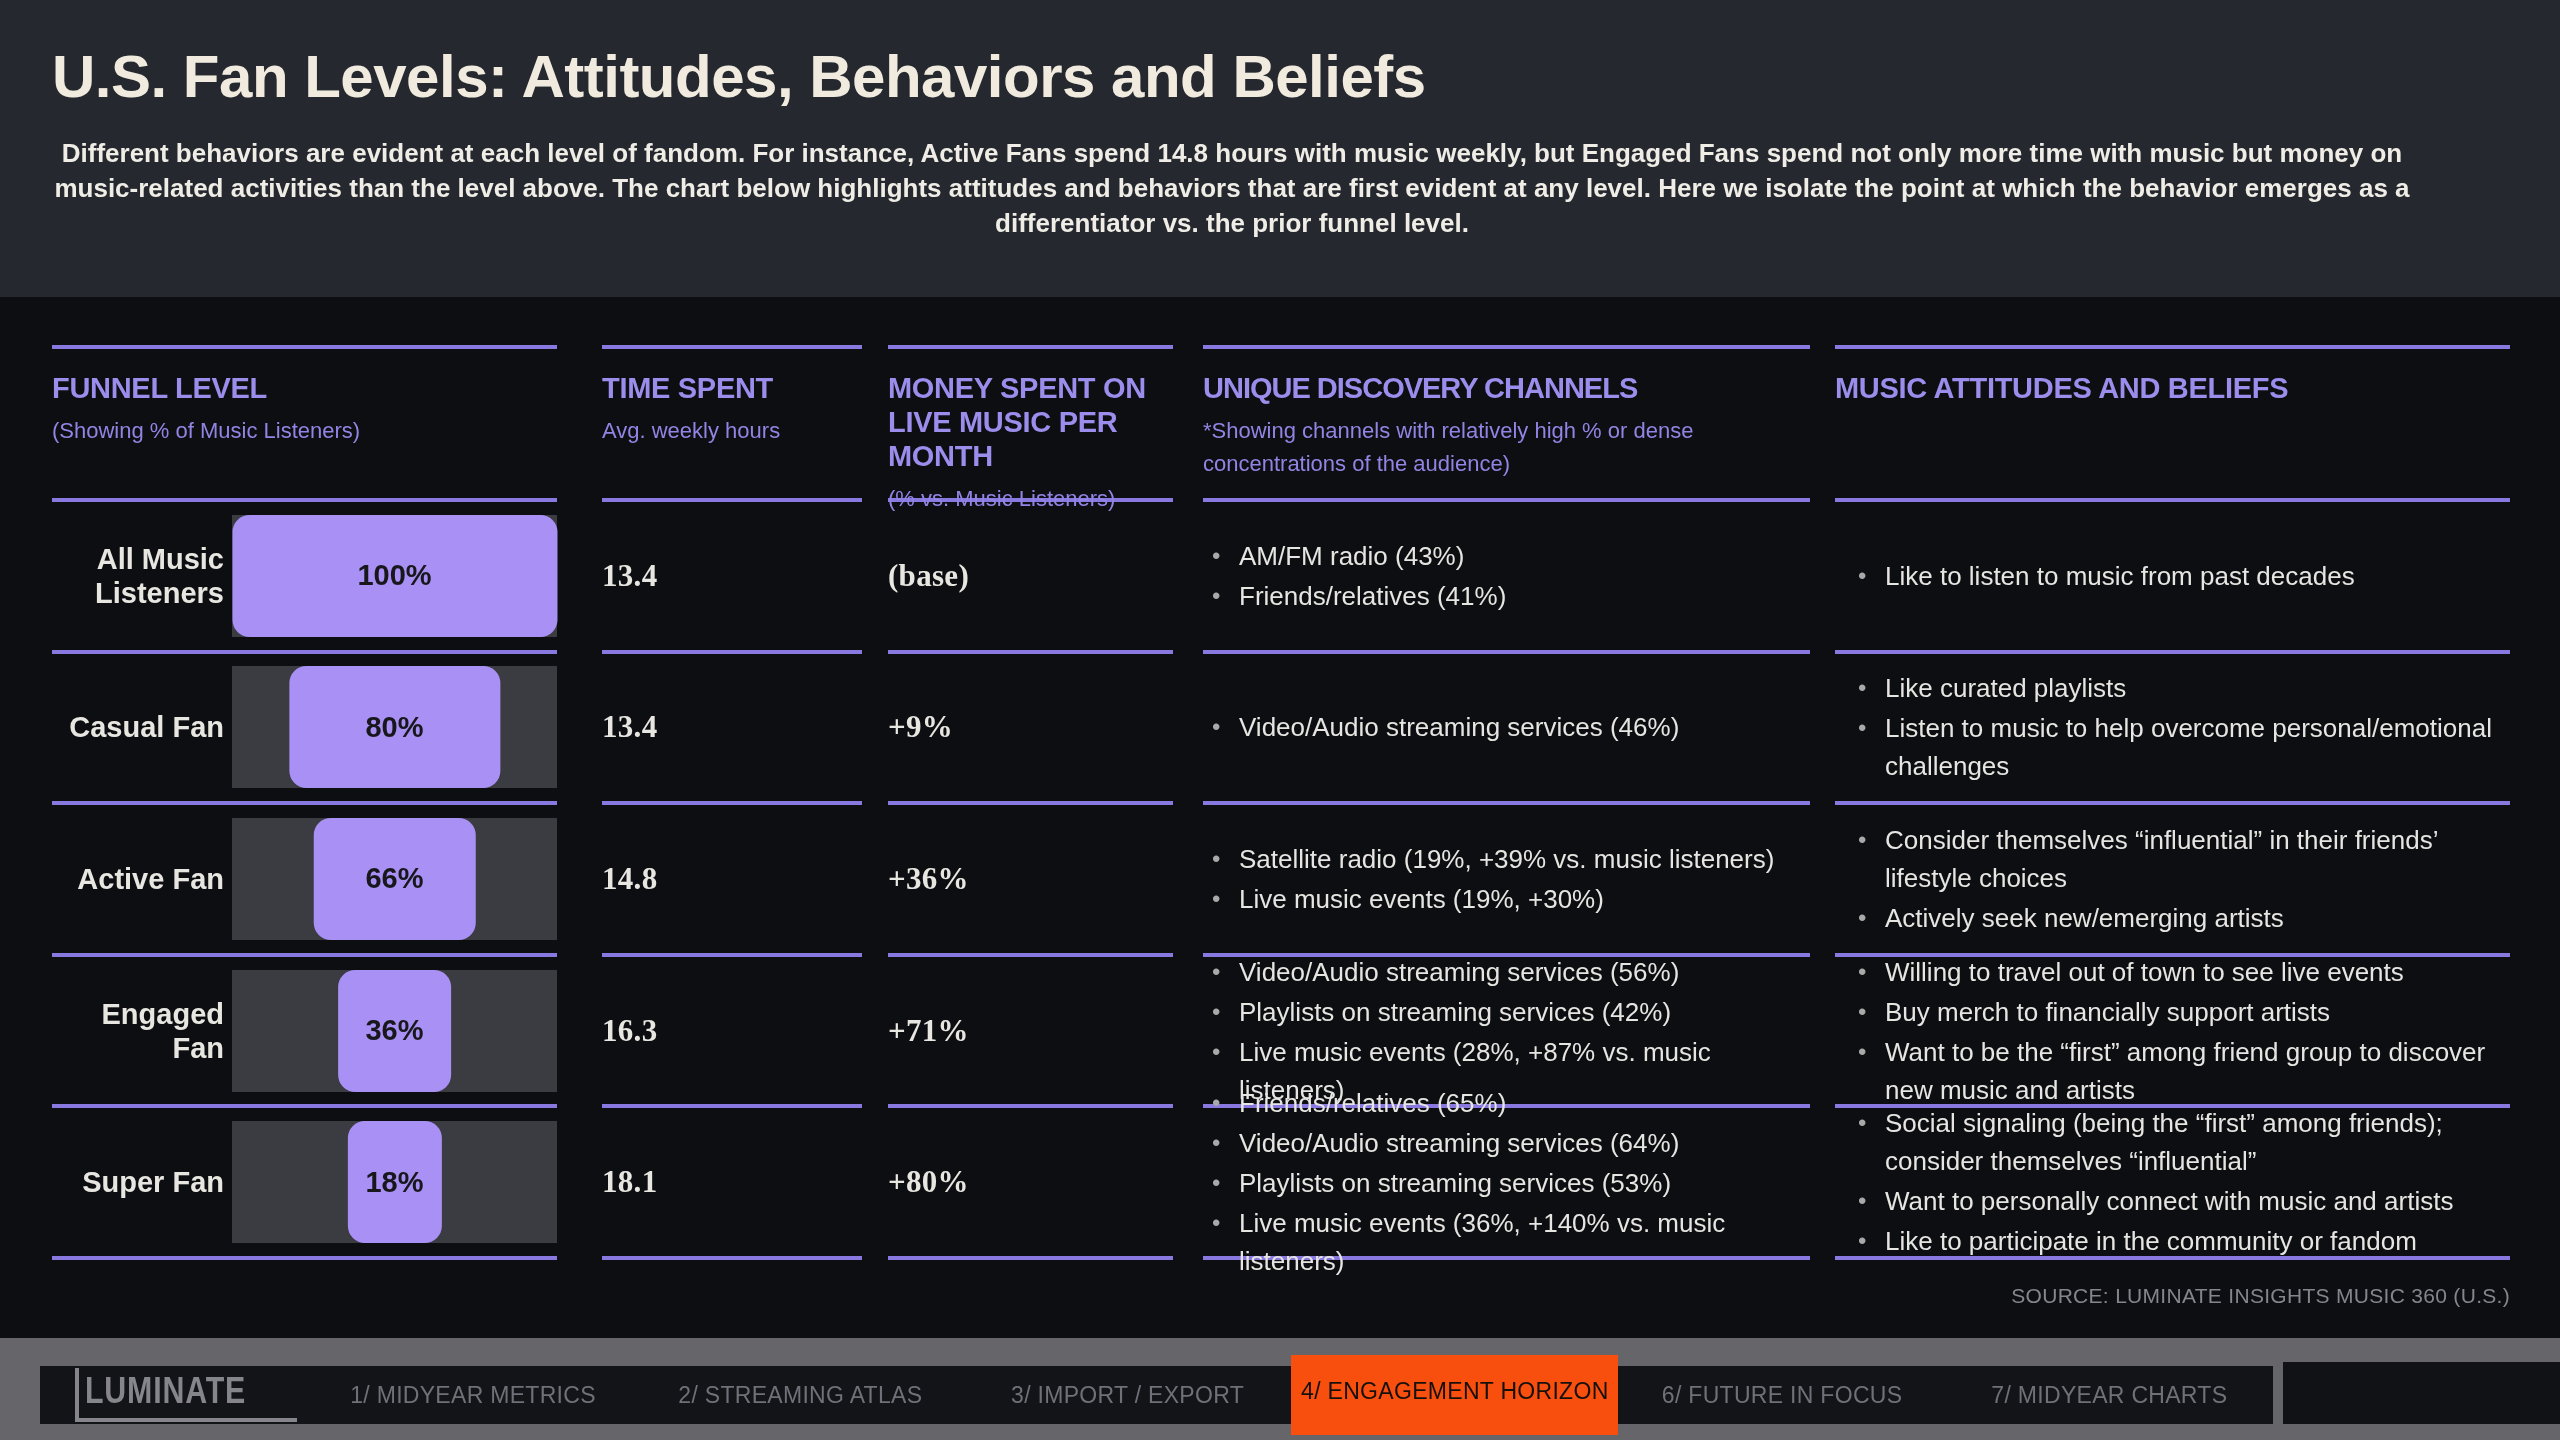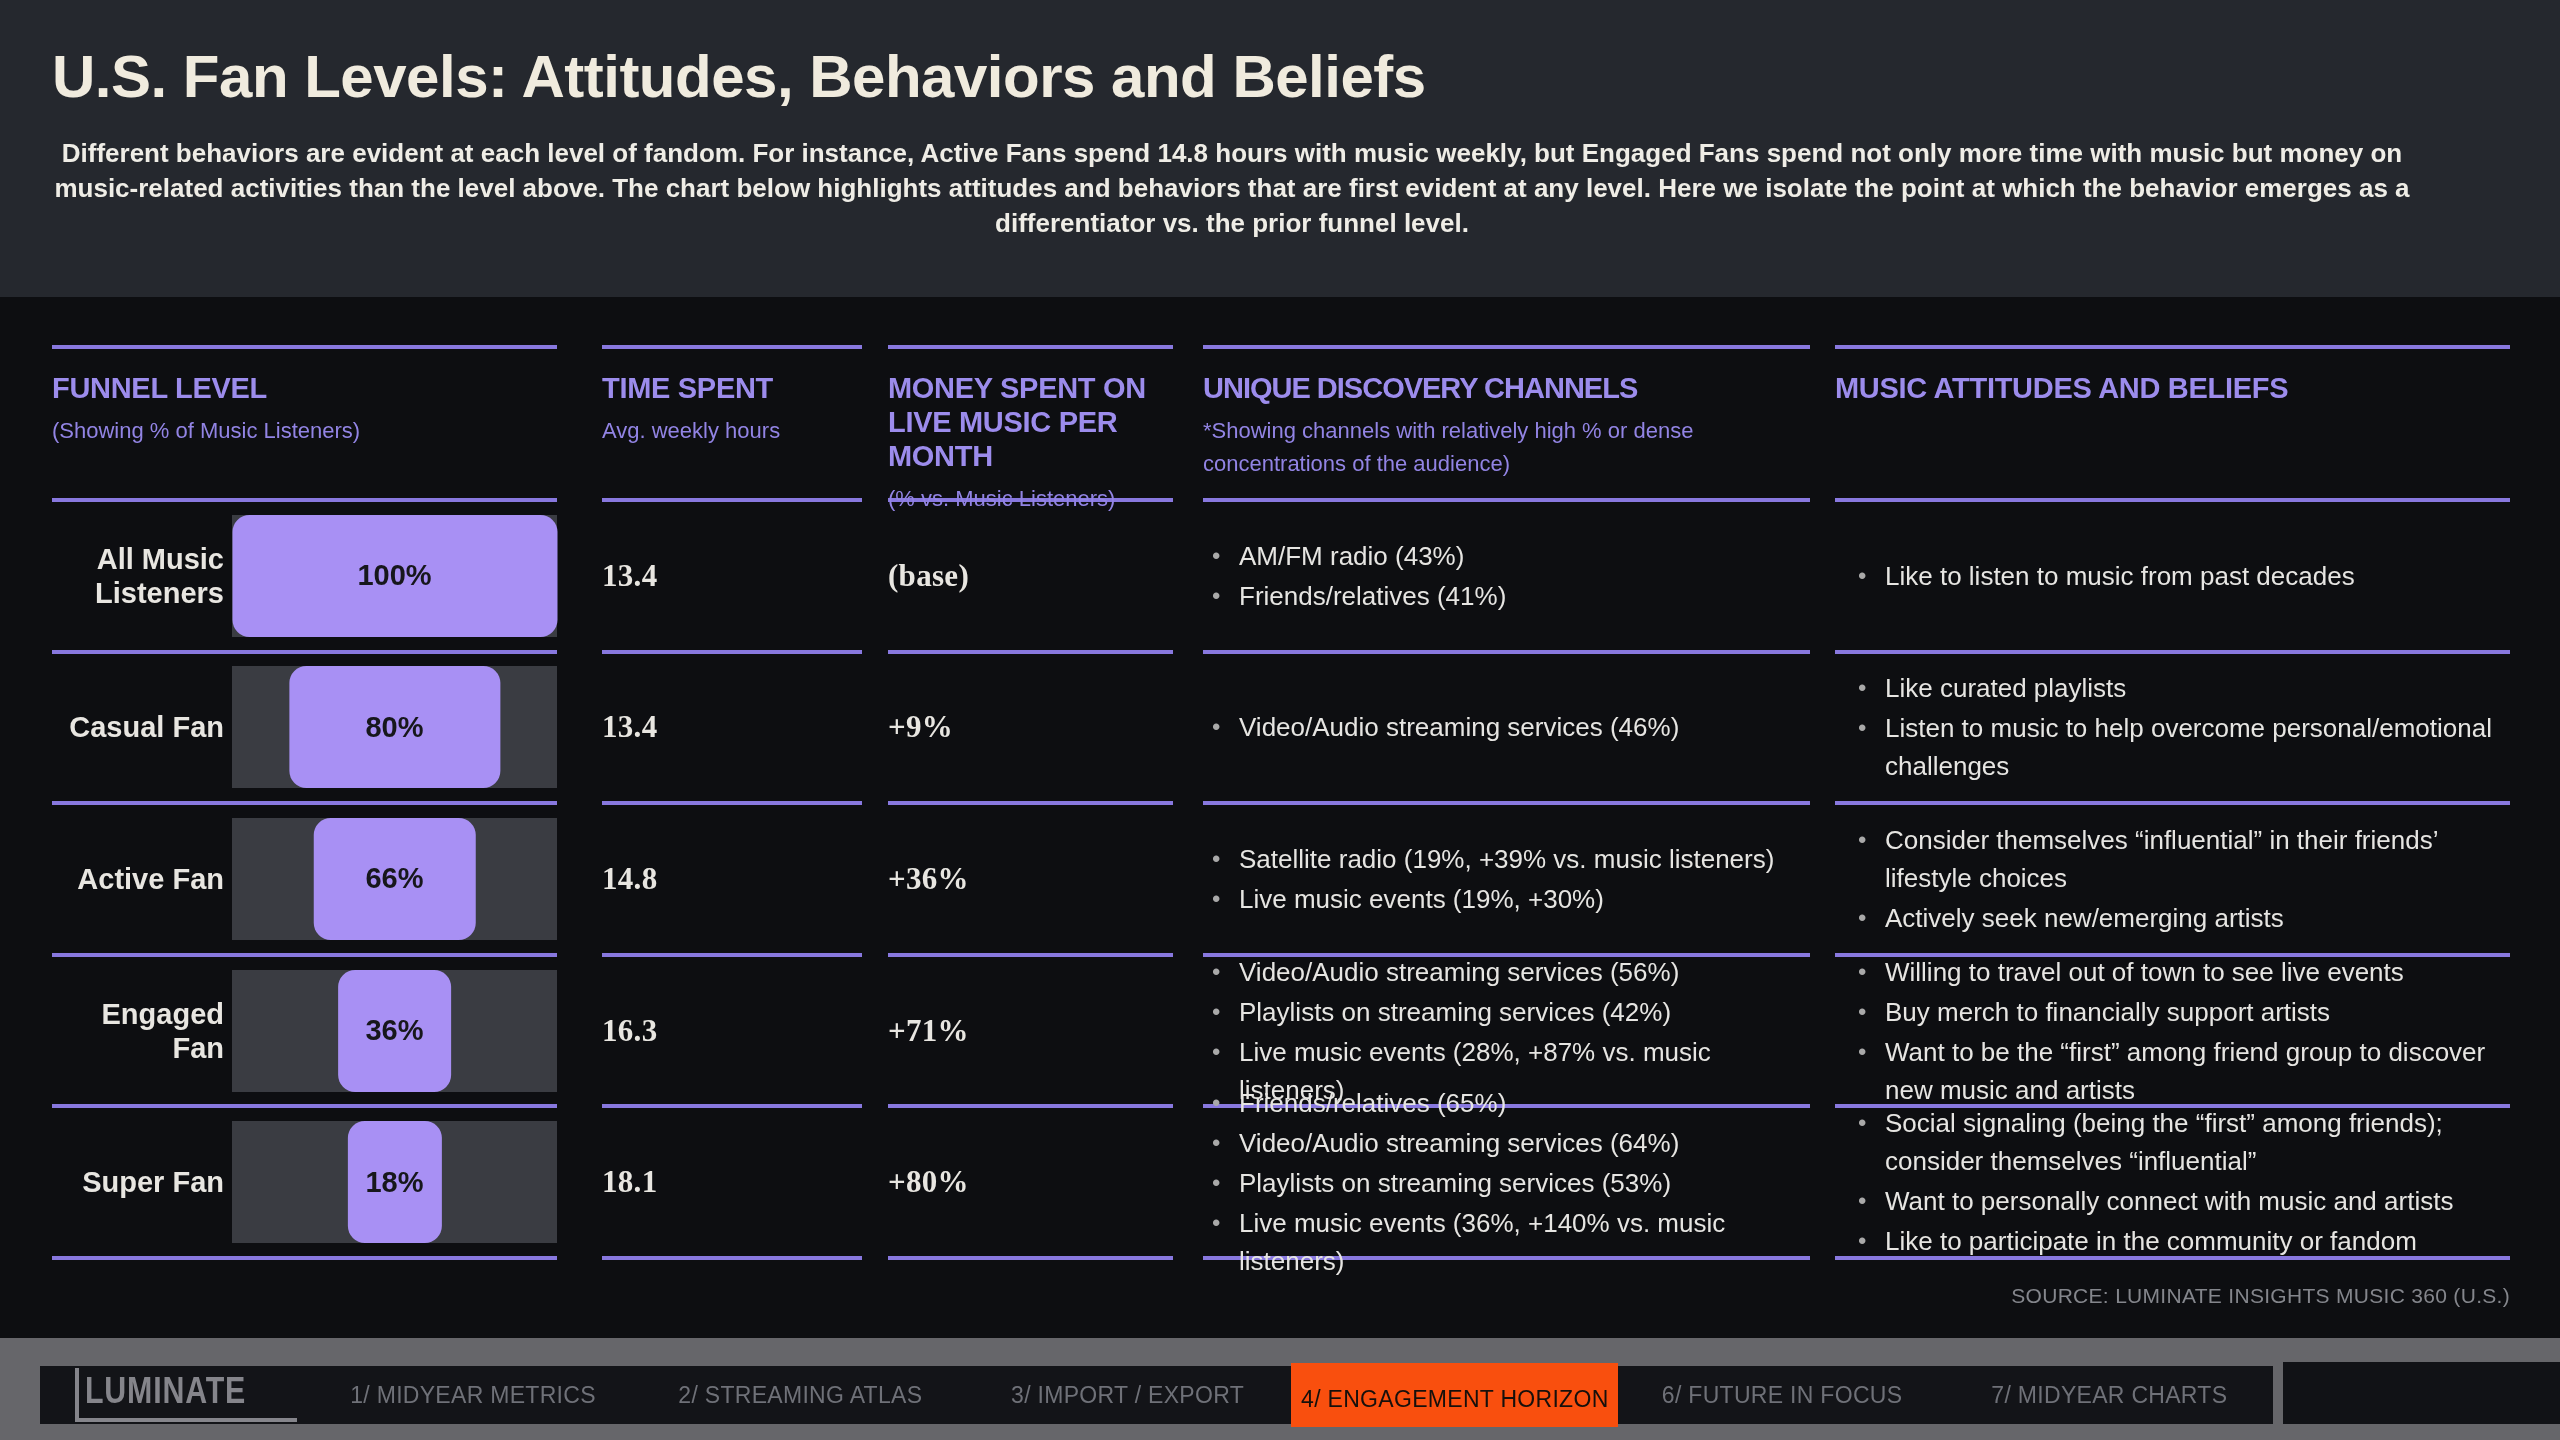--- a/index.html
+++ b/index.html
@@ -42,21 +42,21 @@
   
   .grayband{position:absolute;left:0;top:1338px;width:2560px;height:102px;background:#66666A;}
   .nav{position:absolute;left:40px;top:28px;width:2233px;height:58px;background:#131418;
        display:flex;align-items:center;overflow:visible;}
   .logo{margin-left:35px;border-left:4px solid #85858B;border-bottom:4px solid #85858B;
         padding:2px 16px 6px 6px;color:#85858B;font-size:37px;font-weight:700;}
   .logo span{display:inline-block;transform:scaleX(0.82);transform-origin:left center;letter-spacing:1px;}
   .tabs{flex:1;display:flex;margin-left:12px;height:100%;align-items:center;}
   .tab{flex:1;height:58px;line-height:58px;text-align:center;font-size:23px;font-weight:400;
        letter-spacing:0.3px;color:#6F7178;white-space:nowrap;cursor:pointer;}
-  .tab.active{background:#F94F0E;color:#16100C;height:64px;line-height:72px;}
+  .tab.active{background:#F94F0E;color:#16100C;height:80px;line-height:72px;}
   .nav-ext{position:absolute;left:2283px;top:24px;width:277px;height:62px;background:#111216;}
 </style>
 </head>
 <body>
 
 <div class="stage">
 
   <div class="hdr">
     <h1>U.S. Fan Levels: Attitudes, Behaviors and Beliefs</h1>
     <p>Different behaviors are evident at each level of fandom. For instance, Active Fans spend 14.8 hours with music weekly, but Engaged Fans spend not only more time with music but money on music-related activities than the level above. The chart below highlights attitudes and behaviors that are first evident at any level. Here we isolate the point at which the behavior emerges as a differentiator vs. the prior funnel level.</p>

